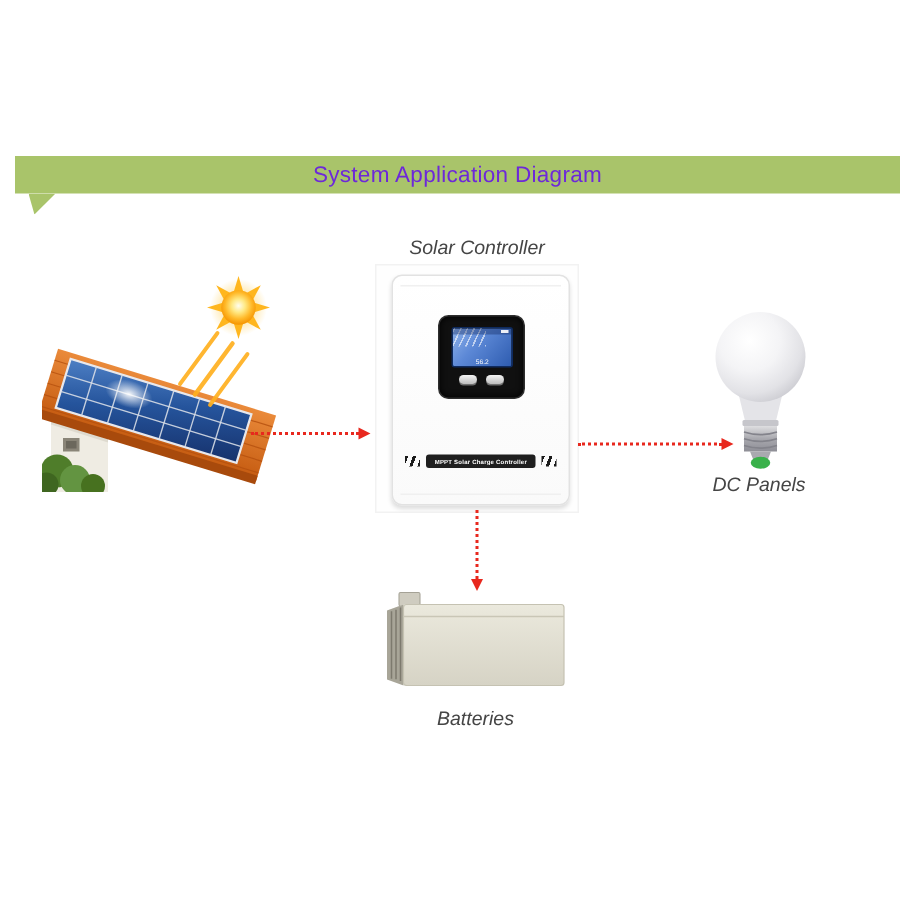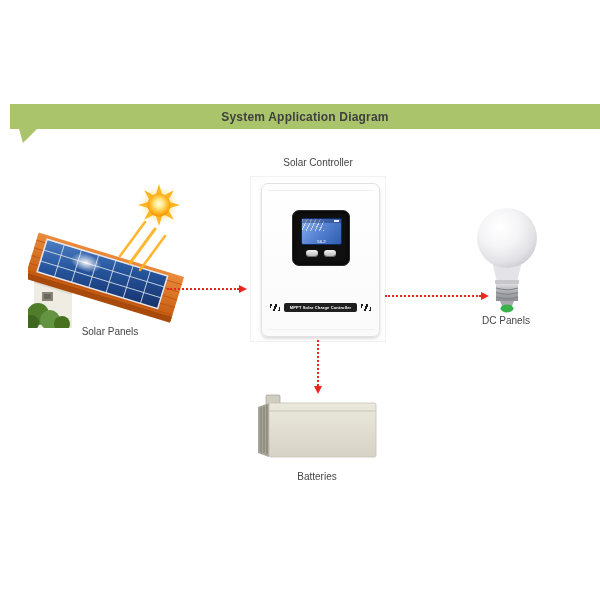--- a/index.html
+++ b/index.html
@@ -2,26 +2,26 @@
 <html><head>
 <meta charset="utf-8">
 <style>
   html,body{margin:0;padding:0;background:#fff;}
   .stage{position:relative;width:600px;height:600px;background:#ffffff;overflow:hidden;
          font-family:"Liberation Sans", sans-serif;}
 
   
   .banner{position:absolute;left:10px;top:104px;width:590px;height:25px;background:#a9c46a;
           display:flex;align-items:center;justify-content:center;}
-  .banner-title{color:#404040;font-size:12px;font-weight:700;letter-spacing:.2px;}
+  .banner-title{color:#6d28d9;font-size:15px;font-weight:400;letter-spacing:.2px;}
   .banner-tail{position:absolute;left:19px;top:129px;width:18px;height:14px;background:#a9c46a;
                clip-path:polygon(0 0,100% 0,22% 100%);}
 
   
-  .lbl{position:absolute;font-size:10px;color:#454545;text-align:center;}
+  .lbl{position:absolute;font-size:13px;color:#454545;text-align:center;font-style:italic;}
 
   
   .controller-photo{position:absolute;left:250px;top:176px;width:134px;height:164px;
                     background:#fefefe;border:1px solid #f2f2f2;}
   .device{position:absolute;left:261px;top:183px;width:117px;height:152px;
           background:linear-gradient(#ffffff,#fafafa);border:1px solid #e2e2e2;border-radius:7px;
           box-shadow:0 2px 3px rgba(0,0,0,.13);}
   .device::before{content:'';position:absolute;left:5px;right:5px;top:6px;border-top:1px solid #f0f0f0;}
   .device::after{content:'';position:absolute;left:5px;right:5px;bottom:6px;border-top:1px solid #f0f0f0;}
   .lcd{position:absolute;left:30px;top:26px;width:56px;height:54px;background:#101010;
@@ -61,21 +61,20 @@
 <body>
 
 <div class="stage">
 
   <div class="banner">
     <span class="banner-title">System Application Diagram</span>
   </div>
   <div class="banner-tail"></div>
 
   <div class="lbl" style="left:258px;top:157px;width:120px;">Solar Controller</div>
-  <div class="lbl" style="left:30px;top:326px;width:160px;">Solar Panels</div>
   <div class="lbl" style="left:466px;top:315px;width:80px;">DC Panels</div>
   <div class="lbl" style="left:257px;top:471px;width:120px;text-align:center;">Batteries</div>
 
   <svg viewBox="0 0 160 150" style="left:28px;top:178px;width:160px;height:150px">
     <defs>
       <radialGradient id="sunG" cx="50%" cy="45%" r="55%">
         <stop offset="0%" stop-color="#fffdf0"></stop>
           <stop offset="35%" stop-color="#ffe985"></stop>
         <stop offset="70%" stop-color="#ffb929"></stop>
           <stop offset="100%" stop-color="#f59300"></stop>

